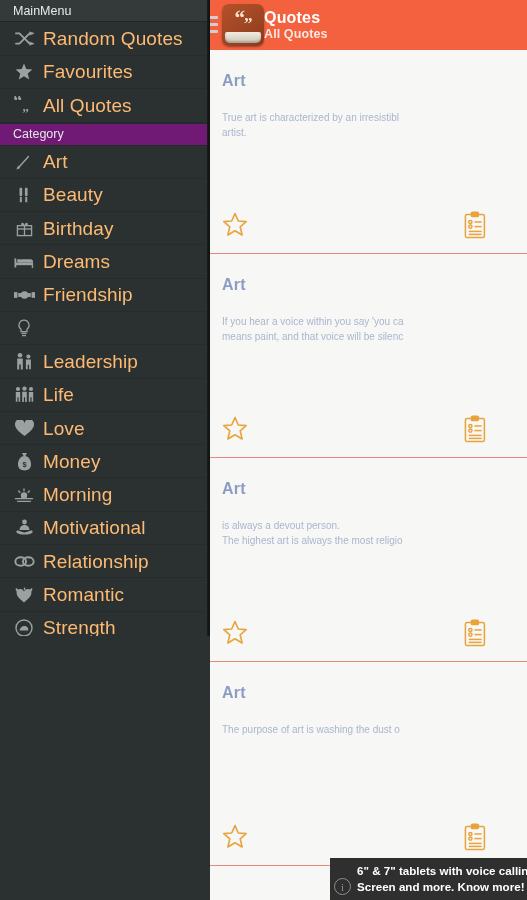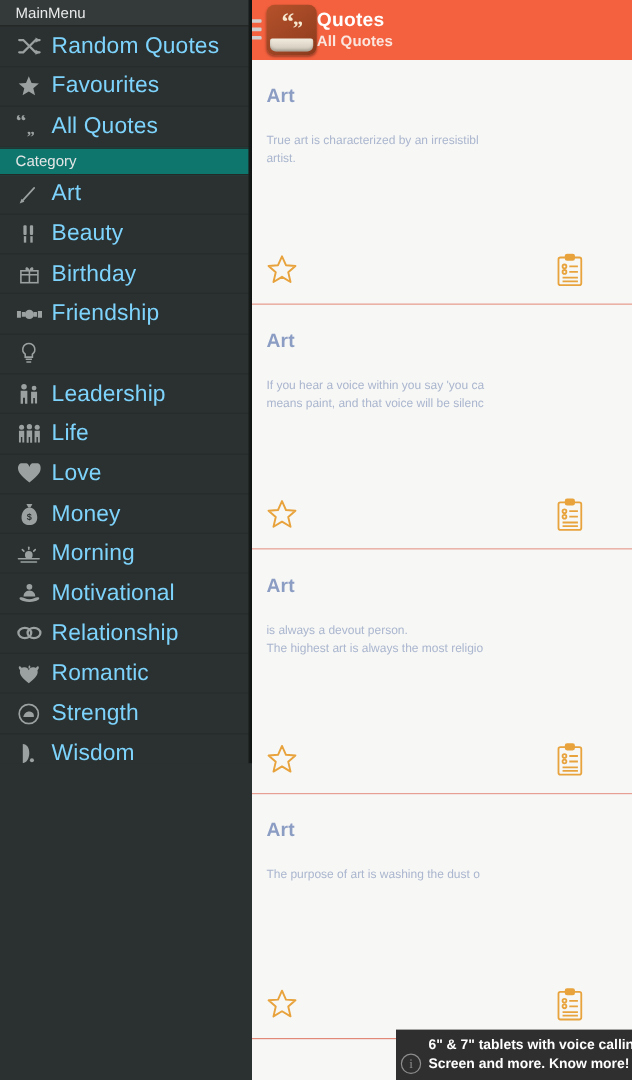--- a/index.html
+++ b/index.html
@@ -23,21 +23,21 @@
     height:22px;
     background:#34393a;
     display:flex; align-items:center;
     padding-left:13px;
     color:#e9eaea;
     font-size:12.5px;
     border-bottom:1px solid #212625;
   }
   .section-header {
     height:23px;
-    background:#0f766e;
+    background:#701a75;
     display:flex; align-items:center;
     padding-left:13px;
     color:#e4e6e6;
     font-size:12.5px;
     border-top:1px solid #242929;
     border-bottom:1px solid #242929;
   }
   .nav-item {
     height:33.3px;
     display:flex; align-items:center;
@@ -51,21 +51,21 @@
     flex:0 0 30px;
     display:flex; align-items:center; justify-content:center;
     color:#9ba1a1;
     margin-right:4px;
   }
   .nav-ico svg { display:block; }
   .nav-label {
     font-size:19px;
     letter-spacing:0.1px;
     line-height:1;
-    color:#7dd3fc;
+    color:#fdba74;
     white-space:nowrap;
   }
   .sidebar-fill { flex:1; background:#2b3130; }
   .sidebar-edge {
     position:absolute; top:0; right:0;
     width:3px; height:900px;
     background:linear-gradient(to right,#1a1f1e,#0d1110);
   }
 
   
@@ -257,20 +257,32 @@
           <rect x="1.5" y="6" width="15" height="10.5"></rect>
             <path d="M1.5 9.5 h15"></path>
             <path d="M9 6 v10.5"></path>
           <path d="M9 6 C9 3 6 2 5.5 4 C5 6 8 6 9 6 Z" fill="#9ba1a1" stroke="none"></path>
           <path d="M9 6 C9 3 12 2 12.5 4 C13 6 10 6 9 6 Z" fill="#9ba1a1" stroke="none"></path>
         </svg>
       </span>
       <span class="nav-label">Birthday</span>
     </div>
 
+    <div class="nav-item">
+      <span class="nav-ico">
+        <svg width="20" height="14" viewBox="0 0 22 14" fill="#9ba1a1">
+          <rect x="0.5" y="3" width="2" height="10"></rect>
+          <rect x="2" y="7.5" width="19" height="3"></rect>
+          <path d="M5 7.5 a3.6 3.6 0 0 1 3.6 -3.6 h9.4 a3 3 0 0 1 3 3 v0.6 Z"></path>
+          <circle cx="5.2" cy="5.6" r="1.9"></circle>
+          <rect x="19.5" y="10.5" width="1.6" height="3"></rect>
+        </svg>
+      </span>
+      <span class="nav-label">Dreams</span>
+    </div>
 
     <div class="nav-item">
       <span class="nav-ico">
         <svg width="21" height="14" viewBox="0 0 22 14" fill="#9ba1a1">
           <path d="M0 4 h3.6 v6 H0 Z"></path>
             <path d="M18.4 4 H22 v6 h-3.6 Z"></path>
           <circle cx="11" cy="7" r="4"></circle>
           <path d="M4.4 5 h3 v4 h-3 Z"></path>
             <path d="M14.6 5 h3 v4 h-3 Z"></path>
         </svg>

